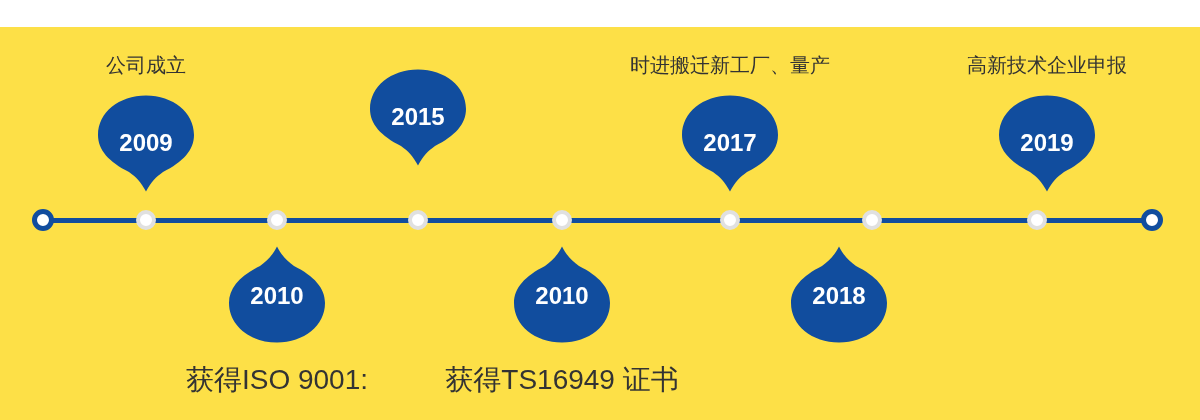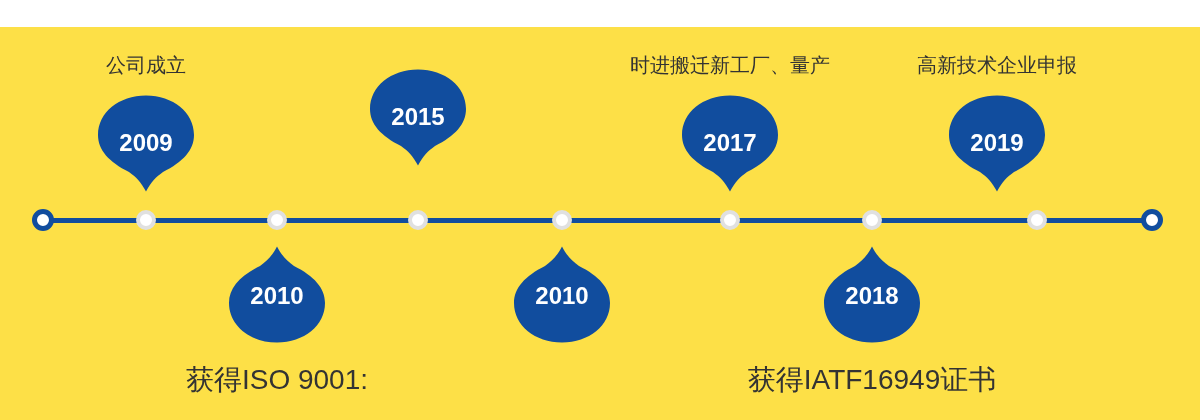--- a/index.html
+++ b/index.html
@@ -118,21 +118,21 @@
   </div>
 
   <div class="item top" style="left:580px">
     <div class="title">时进搬迁新工厂、量产</div>
     <svg class="balloon" viewBox="0 0 100 97">
       <path d="M50 96.5 C45 87 40 82 33 77 C13 67 2 55 2 40 C2 17.5 23 0.5 50 0.5 C77 0.5 98 17.5 98 40 C98 55 87 67 67 77 C60 82 55 87 50 96.5 Z"></path>
       <text x="50" y="56">2017</text>
     </svg>
   </div>
 
-  <div class="item top" style="left:847px">
+  <div class="item top" style="left:897px">
     <div class="title">高新技术企业申报</div>
     <svg class="balloon" viewBox="0 0 100 97">
       <path d="M50 96.5 C45 87 40 82 33 77 C13 67 2 55 2 40 C2 17.5 23 0.5 50 0.5 C77 0.5 98 17.5 98 40 C98 55 87 67 67 77 C60 82 55 87 50 96.5 Z"></path>
       <text x="50" y="56">2019</text>
     </svg>
   </div>
 
   <div class="item bottom" style="left:127px">
     <svg class="balloon" viewBox="0 0 100 97">
       <path d="M50 0.5 C45 10 40 15 33 20 C13 30 2 42 2 57 C2 79.5 23 96.5 50 96.5 C77 96.5 98 79.5 98 57 C98 42 87 30 67 20 C60 15 55 10 50 0.5 Z"></path>
@@ -141,25 +141,25 @@
     <div class="label">
       <span>获得ISO 9001:</span>
     </div>
   </div>
 
   <div class="item bottom" style="left:412px">
     <svg class="balloon" viewBox="0 0 100 97">
       <path d="M50 0.5 C45 10 40 15 33 20 C13 30 2 42 2 57 C2 79.5 23 96.5 50 96.5 C77 96.5 98 79.5 98 57 C98 42 87 30 67 20 C60 15 55 10 50 0.5 Z"></path>
       <text x="50" y="58">2010</text>
     </svg>
+    <div class="label">
+      <span>获得TS16949 证书</span>
+    </div>
   </div>
 
-  <div class="item bottom" style="left:722px">
+  <div class="item bottom" style="left:689px">
     <svg class="balloon" viewBox="0 0 100 97">
       <path d="M50 0.5 C45 10 40 15 33 20 C13 30 2 42 2 57 C2 79.5 23 96.5 50 96.5 C77 96.5 98 79.5 98 57 C98 42 87 30 67 20 C60 15 55 10 50 0.5 Z"></path>
       <text x="50" y="58">2018</text>
     </svg>
-    <div class="label">
-      <span>获得IATF16949证书</span>
-    </div>
   </div>
 
 </div>
 
 </body></html>

